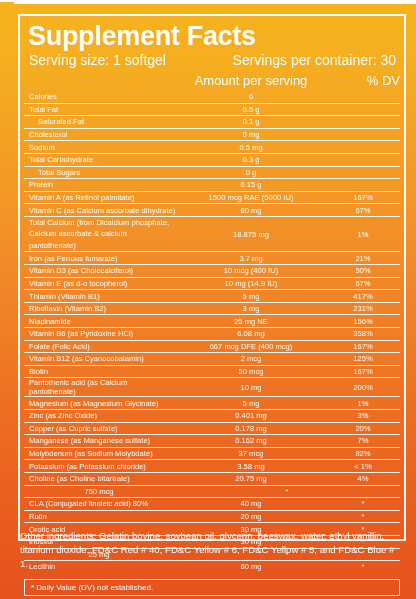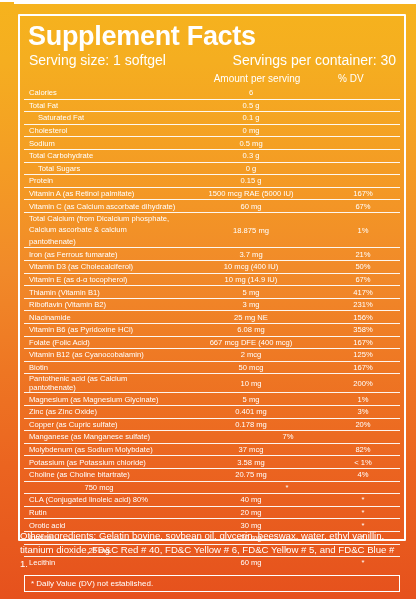--- a/index.html
+++ b/index.html
@@ -82,27 +82,26 @@
 
   .hrule-thick {
     height: 3px;
     background: #ffffff;
     margin: 0 0 0 0;
   }
 
   #col-head {
     display: flex;
     color: #ffffff;
-    font-size: 10px;
+    font-size: 13px;
     padding: 2px 0 2px 0;
-    gap: 6px;
   }
   #col-head .nm { flex: 0 0 152px; }
   #col-head .amt { flex: 0 0 150px; text-align: center; }
-  #col-head .dv { flex: 1; text-align: left; }
+  #col-head .dv { flex: 1; text-align: right; }
 
   #rows {
     display: flex;
     flex-direction: column;
     flex: 1;
   }
 
   .row {
     display: flex;
     align-items: center;
@@ -287,20 +286,21 @@
           <span class="amt">0.401 mg</span>
           <span class="dv">3%</span>
         </div>
         <div class="row">
           <span class="nm">Copper (as Cupric sulfate)</span>
           <span class="amt">0.178 mg</span>
           <span class="dv">20%</span>
         </div>
         <div class="row">
           <span class="nm">Manganese (as Manganese sulfate)</span>
+          <span class="amt">0.162 mg</span>
           <span class="dv">7%</span>
         </div>
         <div class="row">
           <span class="nm">Molybdenum (as Sodium Molybdate)</span>
           <span class="amt">37 mcg</span>
           <span class="dv">82%</span>
         </div>
         <div class="row">
           <span class="nm">Potassium (as Potassium chloride)</span>
           <span class="amt">3.58 mg</span>

